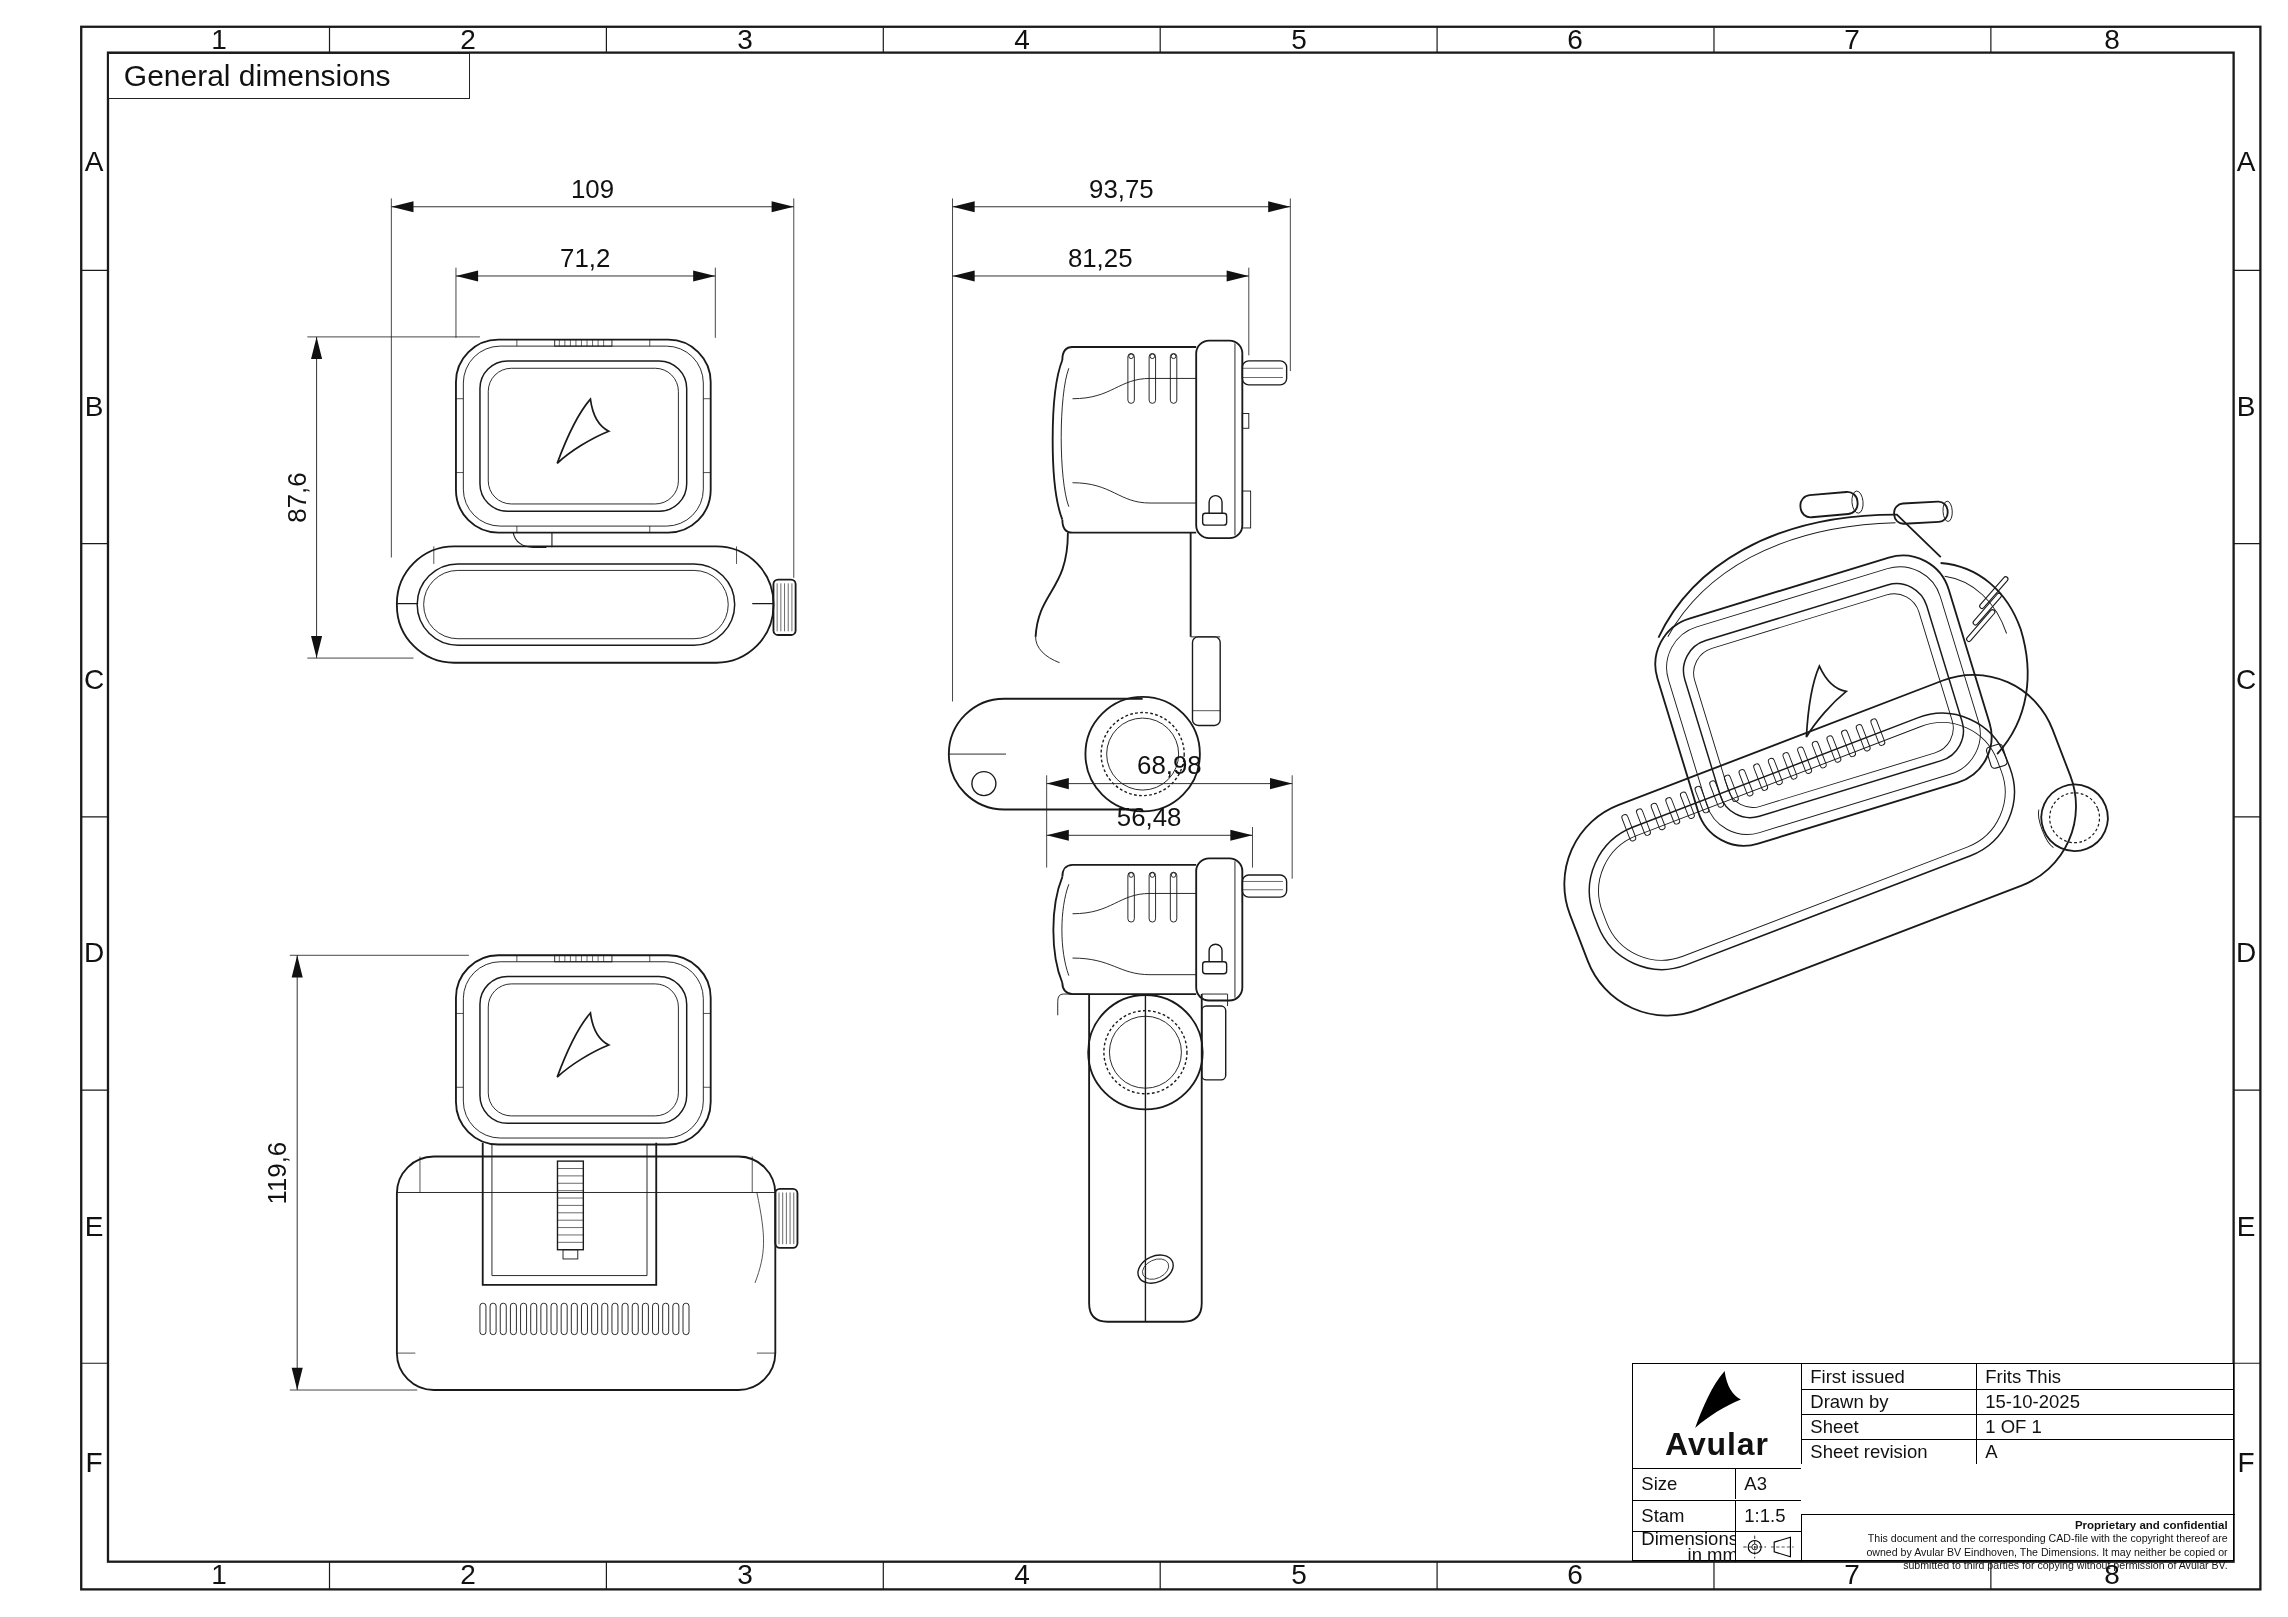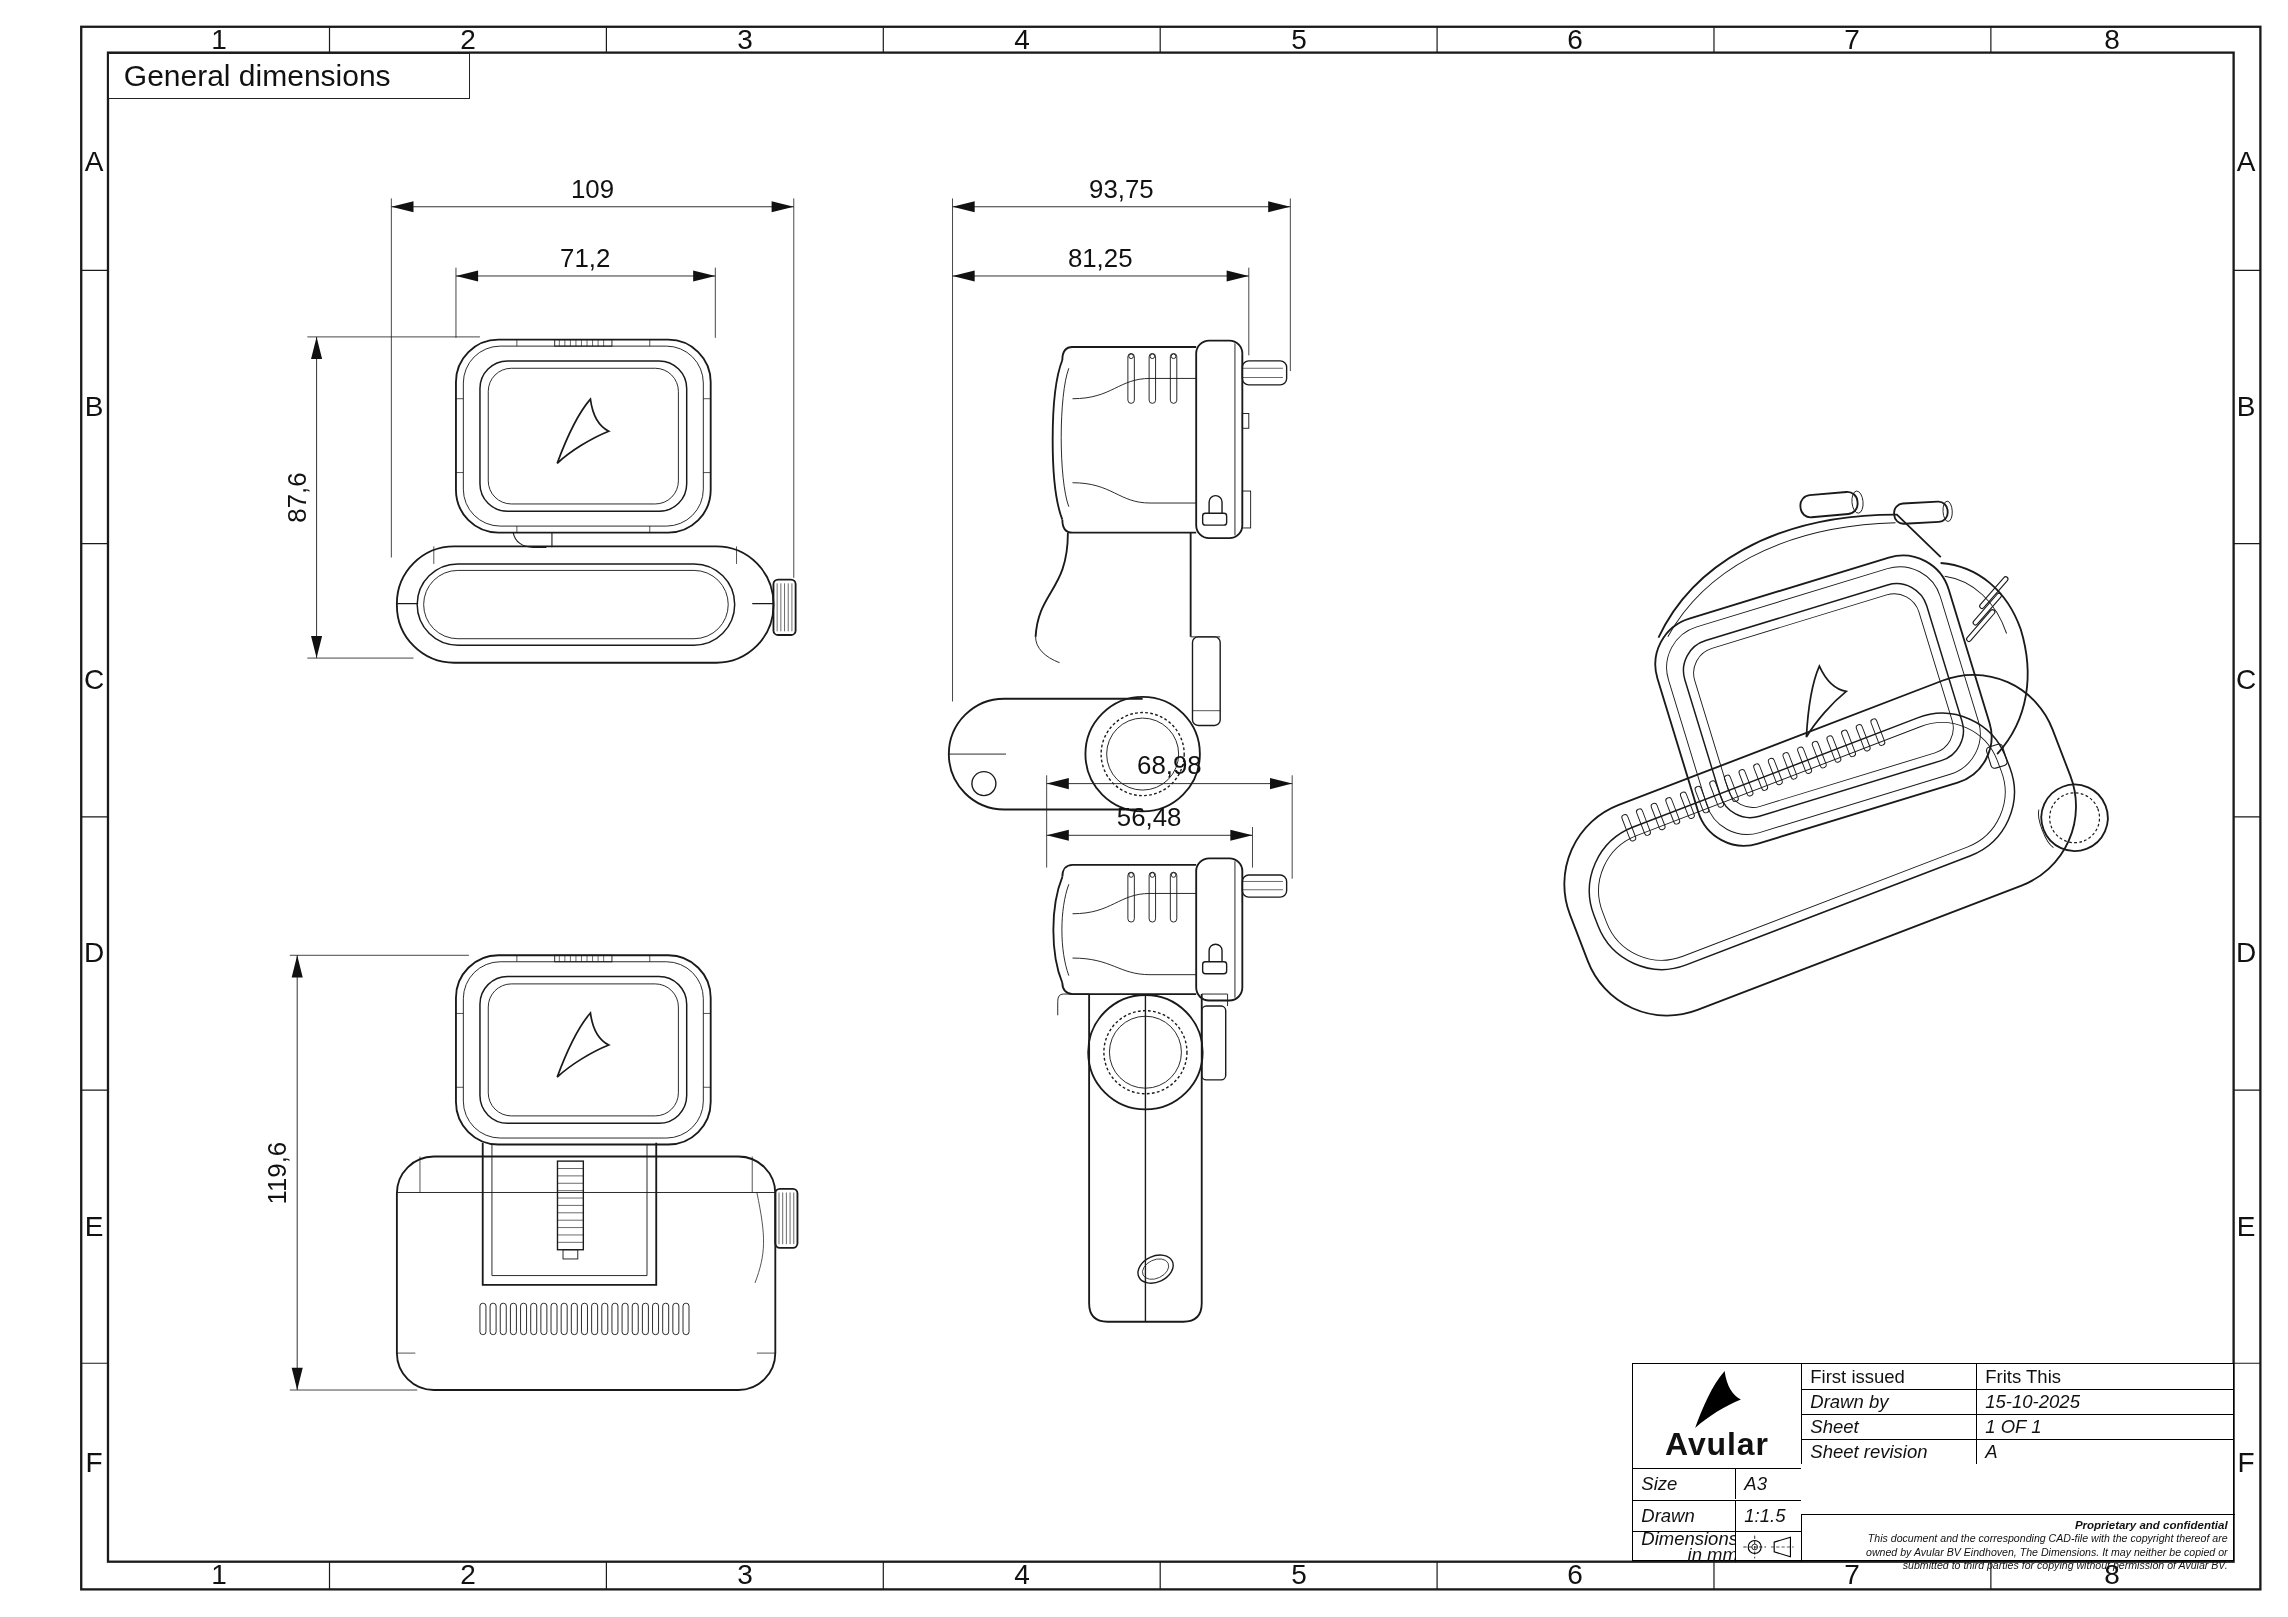--- a/index.html
+++ b/index.html
@@ -3,21 +3,21 @@
 <meta charset="utf-8">
 <style>
   html,body{margin:0;padding:0;background:#fff;}
   body{width:2289px;height:1618px;position:relative;font-family:"Liberation Sans",sans-serif;color:#111;overflow:hidden;}
   #sheet-svg{position:absolute;left:0;top:0;}
   .zone{position:absolute;transform:translate(-50%,-50%);font-size:28px;color:#111;}
   #title-box{position:absolute;left:108px;top:53px;width:362px;height:46px;border:1.8px solid #222;box-sizing:border-box;
              display:flex;align-items:center;padding-left:14.8px;font-size:30px;background:#fff;}
   #title-block{position:absolute;left:1632px;top:1363px;width:602px;height:198px;border:1.8px solid #000;box-sizing:border-box;background:#fff;}
   .cell{position:absolute;box-sizing:border-box;font-size:18.5px;display:flex;align-items:center;padding-left:8.3px;overflow:hidden;white-space:nowrap;}
-  .bt{border-top:1.4px solid #000;font-style:italic;} .bl{border-left:1.4px solid #000;text-align:right;}
+  .bt{border-top:1.4px solid #000;} .bl{border-left:1.4px solid #000;text-align:right;}
   .logo-cell{position:absolute;left:0;top:0;width:168px;height:104px;box-sizing:border-box;display:flex;flex-direction:column;align-items:center;justify-content:center;}
   .logo-word{font-weight:bold;font-size:32px;letter-spacing:0.9px;margin-top:-3.7px;}
   .pn-cell{position:absolute;box-sizing:border-box;font-size:18.5px;padding:2.8px 0 0 8.3px;line-height:23px;white-space:nowrap;overflow:hidden;}
   .prop-cell{position:absolute;box-sizing:border-box;padding:3.7px 7.4px 0 8.3px;line-height:13.4px;}
   .prop-title{font-size:11.5px;font-weight:bold;margin-left:28px;}
   .prop-line{font-size:10.6px;}
   .two-line{line-height:15.7px;padding-top:0;text-align:right;}
 </style>
 </head>
 <body>
@@ -332,21 +332,21 @@
 <div id="title-block">
 
   <div class="logo-cell">
     <svg width="57" height="61" viewBox="0 0 100 120">
       <path fill="#000" d="M6,116 C20,78 38,34 64,4 C68,34 80,52 96,60 C66,72 30,94 6,116 Z"></path>
     </svg>
     <div class="logo-word">Avular</div>
   </div>
   <div class="cell bt" style="left:0;top:104px;width:102px;height:31px">Size</div>
   <div class="cell bt bl" style="left:102px;top:104px;width:66px;height:31px">A3</div>
-  <div class="cell bt" style="left:0;top:136px;width:102px;height:31px">Drawn</div>
+  <div class="cell bt" style="left:0;top:136px;width:102px;height:31px">Stam</div>
   <div class="cell bt bl" style="left:102px;top:136px;width:66px;height:31px">1:1.5</div>
   <div class="cell bt two-line" style="left:0;top:167px;width:102px;height:31px">
     <span><span>Dimensions</span><br>
     <span>in mm</span></span>
   </div>
   <div class="cell bt bl" style="left:102px;top:167px;width:66px;height:31px;justify-content:center;padding-left:0">
     <svg width="57" height="26" viewBox="0 0 70 32" fill="none" stroke="#000">
       <circle cx="18" cy="16" r="8" stroke-width="1.4"></circle>
       <circle cx="18" cy="16" r="3.5" stroke-width="1"></circle>
       <path stroke-width="1" stroke-dasharray="4 2.5" d="M4,16H32 M18,2V30"></path>

